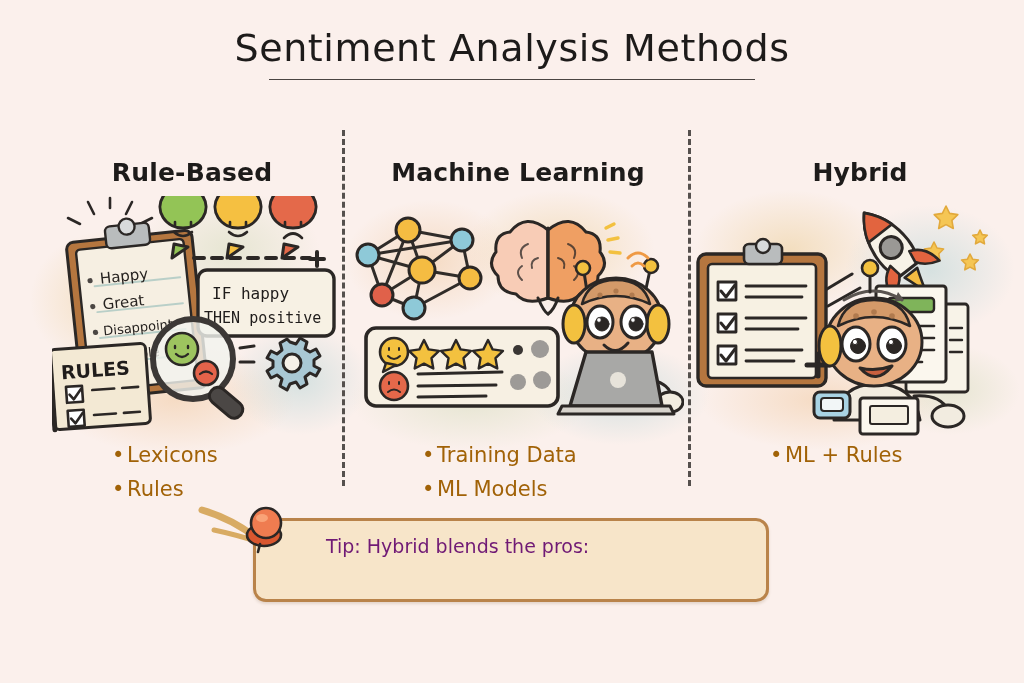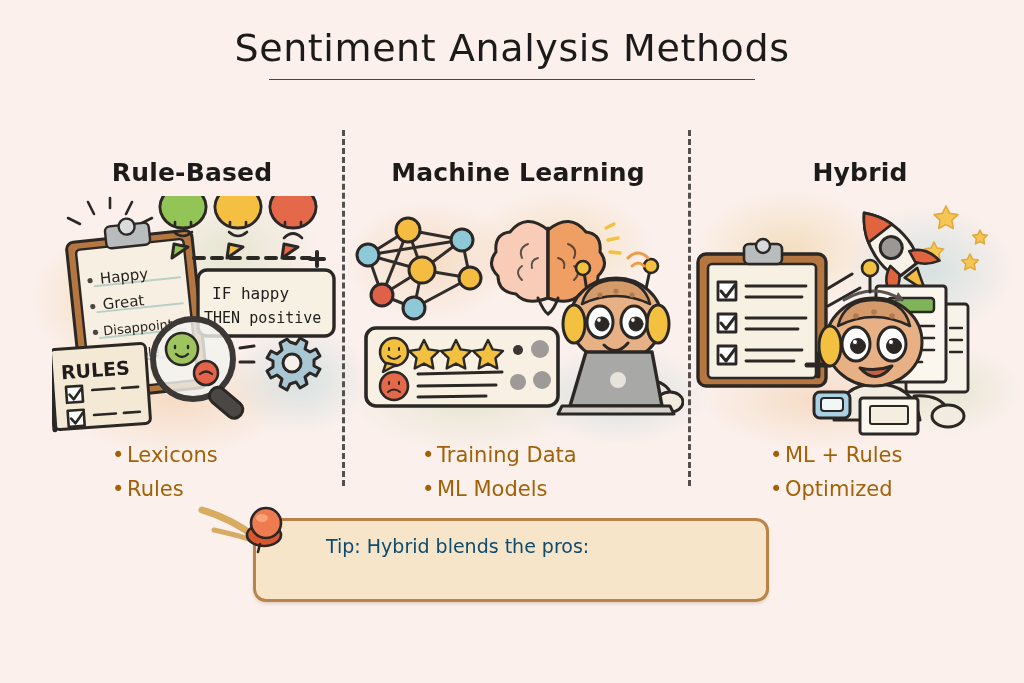--- a/index.html
+++ b/index.html
@@ -55,21 +55,21 @@
   #art-2{left:694px;top:196px;width:306px;height:240px;}
 
   
   #tip-box{
     position:absolute;left:253px;top:518px;width:510px;height:78px;
     background:#f7e5c9;border:3px solid #b9834a;border-radius:13px;
     box-shadow:0 2px 3px rgba(120,90,50,.18);
   }
   #tip-text{
     position:absolute;left:70px;top:12px;width:420px;
-    font-size:19px;line-height:1.42;color:#0c4a6e;
+    font-size:19px;line-height:1.42;color:#701a75;
   }
   #tip-pin{position:absolute;left:-20px;top:-22px;width:56px;height:56px;}
   #tip-arrow{position:absolute;left:196px;top:500px;width:90px;height:60px;}
 </style>
 </head>
 <body>
 
 <svg id="canvas" viewBox="0 0 1024 683">
   <defs>
     <radialGradient id="wash-a" cx="50%" cy="50%" r="50%">
@@ -491,21 +491,20 @@
 <div class="bullets" id="bullets-0">
   <div class="bullet-item"><span class="bullet-dot">•</span><span>Lexicons</span></div>
   <div class="bullet-item"><span class="bullet-dot">•</span><span>Rules</span></div>
 </div>
 <div class="bullets" id="bullets-1">
   <div class="bullet-item"><span class="bullet-dot">•</span><span>Training Data</span></div>
   <div class="bullet-item"><span class="bullet-dot">•</span><span>ML Models</span></div>
 </div>
 <div class="bullets" id="bullets-2">
   <div class="bullet-item"><span class="bullet-dot">•</span><span>ML + Rules</span></div>
-  <div class="bullet-item"><span class="bullet-dot">•</span><span>Optimized</span></div>
 </div>
 
 <svg id="tip-arrow" viewBox="0 0 90 60">
   <path d="M6 10 q34 10 62 34" fill="none" stroke="#d8ab63" stroke-width="7" stroke-linecap="round"></path>
   <path d="M18 30 q28 6 50 14" fill="none" stroke="#d8ab63" stroke-width="5" stroke-linecap="round"></path>
   <path d="M72 48 L50 40 L62 30 Z" fill="#d8ab63" stroke="none"></path>
 </svg>
 
 <div id="tip-box">
   <svg id="tip-pin" viewBox="0 0 56 56">

